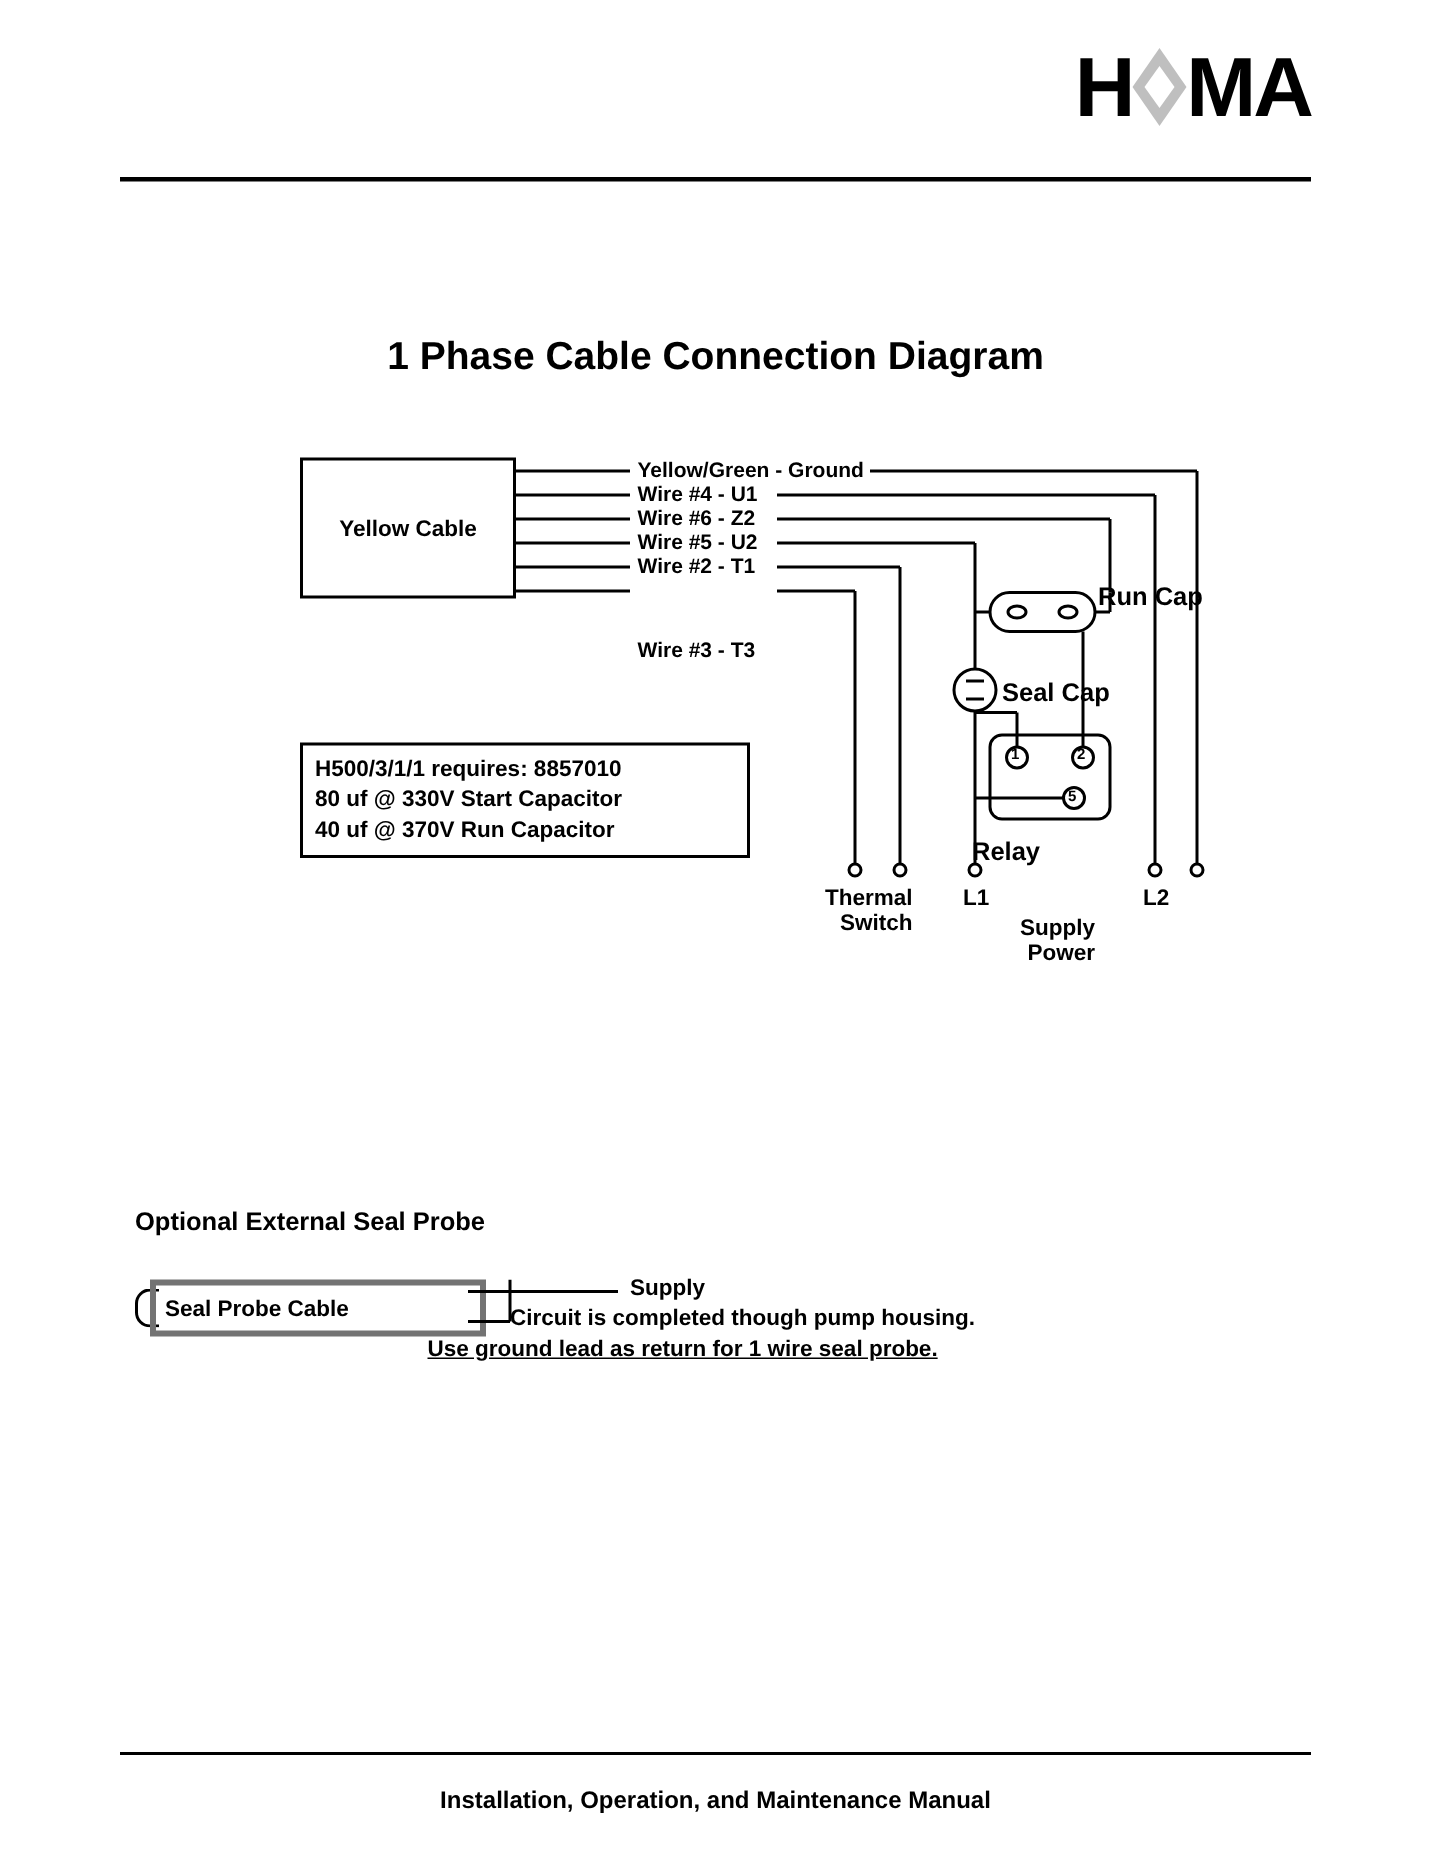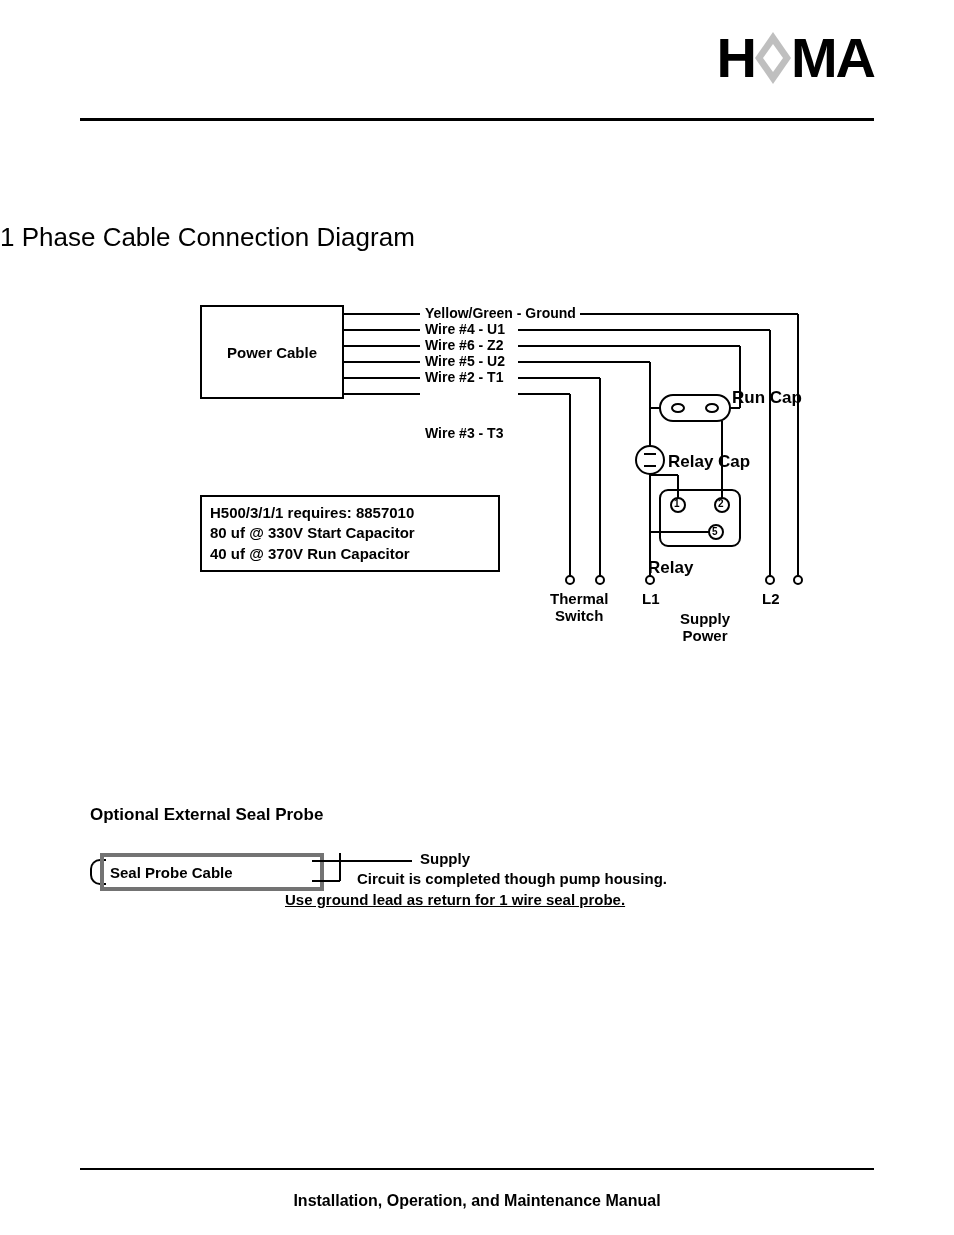--- a/index.html
+++ b/index.html
@@ -39,22 +39,23 @@
   .top-rule {
     position: absolute;
     left: 80px; right: 80px;
     top: 118px;
     border-top: 3px solid #000;
   }
   .title {
     position: absolute;
     top: 205px;
     left: 0; right: 0;
+    text-align: center;
     font-size: 26px;
-    font-weight: 400;
+    font-weight: 700;
   }
   .diagram {
     position: absolute;
     top: 300px;
     left: 200px;
     width: 610px;
     height: 330px;
   }
   .diagram svg { position:absolute; top:0; left:0; }
   .power-box {
@@ -89,21 +90,21 @@
     position:absolute;
     font-size:17px;
     font-weight:700;
     text-align:center;
     white-space:nowrap;
   }
   .term-label {
     position:absolute;
     font-size:15px;
     font-weight:700;
-    text-align:center;
+    text-align:right;
     white-space:nowrap;
   }
 
   .probe-section {
     position:absolute;
     top: 805px;
     left: 90px;
     width: 780px;
   }
   .probe-heading {
@@ -233,32 +234,32 @@
 
         <circle cx="370" cy="280" r="4" fill="#fff"></circle>
         <circle cx="400" cy="280" r="4" fill="#fff"></circle>
         <circle cx="450" cy="280" r="4" fill="#fff"></circle>
         <circle cx="570" cy="280" r="4" fill="#fff"></circle>
         <circle cx="598" cy="280" r="4" fill="#fff"></circle>
       </g>
     </svg>
 
     <div class="power-box">
-      <span>Power  Cable</span>
+      <span>Yellow  Cable</span>
     </div>
 
     <div class="wire-label" style="top:5px; left:225px;">Yellow/Green - Ground</div>
     <div class="wire-label" style="top:21px; left:225px;">Wire #4 - U1</div>
     <div class="wire-label" style="top:37px; left:225px;">Wire #6 - Z2</div>
     <div class="wire-label" style="top:53px; left:225px;">Wire #5 - U2</div>
     <div class="wire-label" style="top:69px; left:225px;">Wire #2 - T1</div>
     <div class="wire-label" style="top:85px; left:225px;margin-top:40px;">Wire #3 - T3</div>
 
     <div class="small-label" style="top:88px; left:532px;">Run Cap</div>
-    <div class="small-label" style="top:152px; left:468px;">Relay Cap</div>
+    <div class="small-label" style="top:152px; left:468px;">Seal Cap</div>
     <div class="small-label" style="top:225px; left:448px;margin-top:33px;">Relay</div>
     <div class="small-label" style="top:198px; left:474px; font-size:10px;">1</div>
     <div class="small-label" style="top:198px; left:518px; font-size:10px;">2</div>
     <div class="small-label" style="top:226px; left:512px; font-size:10px;">5</div>
 
     <div class="term-label" style="top:290px; left:350px; white-space:pre;">Thermal
 Switch</div>
     <div class="term-label" style="top:290px; left:442px;">L1</div>
     <div class="term-label" style="top:290px; left:562px;">L2</div>
     <div class="term-label" style="top:310px; left:480px; white-space:pre;">Supply
@@ -280,21 +281,21 @@
       </div>
       <svg width="340" height="50" style="position:absolute; left:222px; top:4px;">
         <g stroke="#000" stroke-width="2" fill="none">
           <line x1="0" y1="8" x2="100" y2="8"></line>
           <line x1="0" y1="28" x2="28" y2="28"></line>
           <line x1="28" y1="0" x2="28" y2="28"></line>
         </g>
       </svg>
       <div class="probe-text">
         <span style="margin-left:80px;">Supply</span><br>
-        <span style="margin-left:17px;text-align:right;">Circuit is completed though pump housing.</span><br>
+        <span style="margin-left:0;text-align:right;">Circuit is completed though pump housing.</span><br>
         <span style="margin-left:-55px; display:inline-block;text-decoration:underline;">Use ground lead as return for 1 wire seal probe.</span>
       </div>
     </div>
   </div>
 
   <div class="bottom-rule"></div>
   <div class="footer">Installation, Operation, and Maintenance Manual</div>
 
 </div>
 

